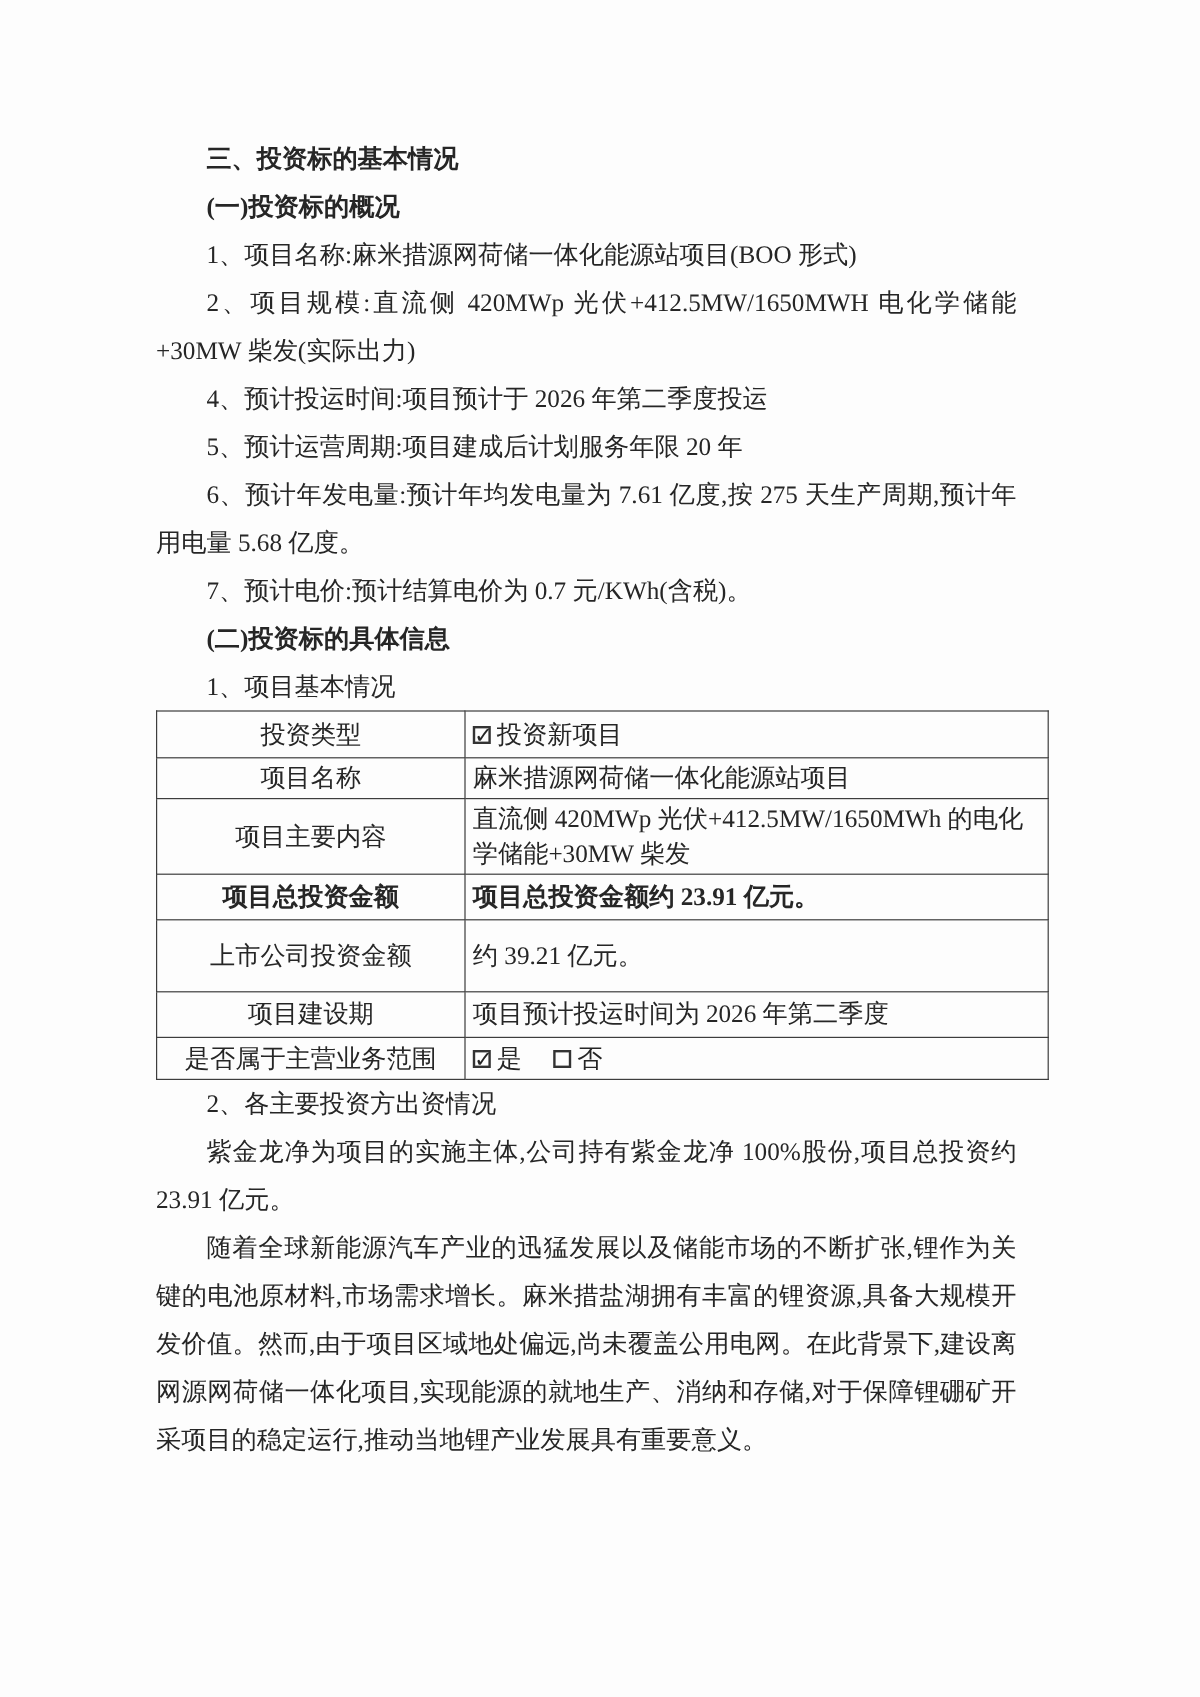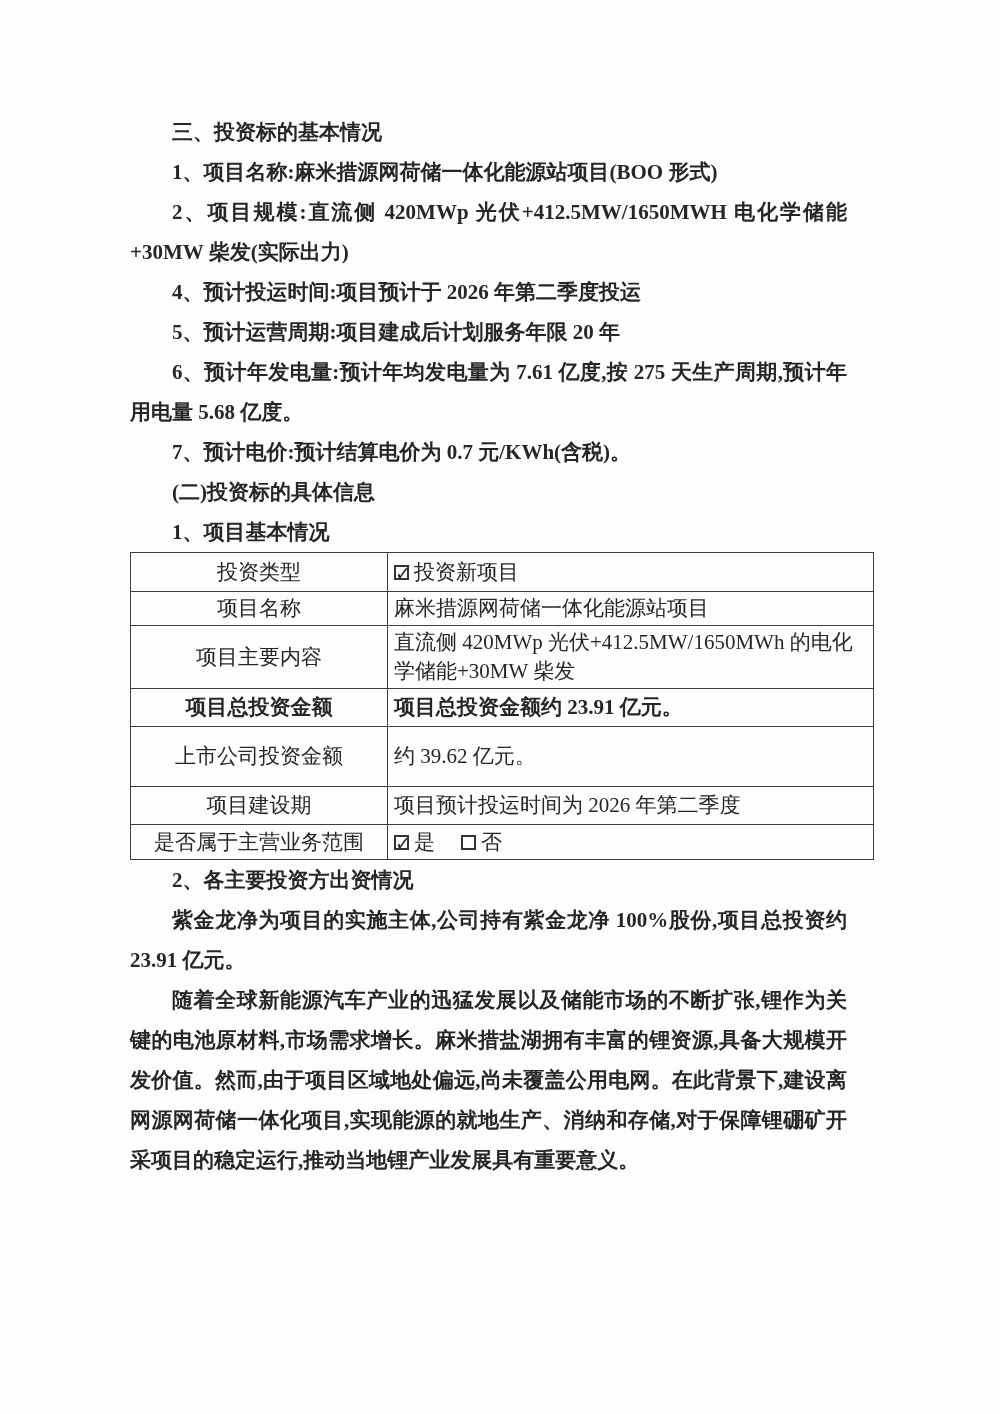--- a/index.html
+++ b/index.html
@@ -14,21 +14,20 @@
     box-sizing: border-box;
     width: 1000px; height: 1414px;
     padding: 112px 153px 16px 130px;
   }
   p {
     margin: 0;
     font-size: 21px;
     line-height: 40px;
     text-align: justify;
     text-justify: inter-ideograph;
-    font-weight: bold;
   }
   p.indent { text-indent: 2em; }
   p.bold { font-weight: bold; }
   table.info {
     width: 717px;
     border-collapse: collapse;
     table-layout: fixed;
     margin: 0;
   }
   table.info td {
@@ -68,20 +67,21 @@
   }
   .opt-gap { display: inline-block; width: 26px; }
 </style>
 </head>
 <body>
 
 <div class="page">
 
   <p class="indent bold">三、投资标的基本情况</p>
 
+  <p class="indent bold">(一)投资标的概况</p>
 
   <p class="indent">1、项目名称:麻米措源网荷储一体化能源站项目(BOO 形式)</p>
   <p class="indent">2、项目规模:直流侧 420MWp 光伏+412.5MW/1650MWH 电化学储能+30MW 柴发(实际出力)</p>
   <p class="indent">4、预计投运时间:项目预计于 2026 年第二季度投运</p>
   <p class="indent">5、预计运营周期:项目建成后计划服务年限 20 年</p>
   <p class="indent">6、预计年发电量:预计年均发电量为 7.61 亿度,按 275 天生产周期,预计年用电量 5.68 亿度。</p>
   <p class="indent">7、预计电价:预计结算电价为 0.7 元/KWh(含税)。</p>
 
   <p class="indent bold">(二)投资标的具体信息</p>
 
@@ -102,21 +102,21 @@
     <tr class="r3">
       <td class="label-cell">项目主要内容</td>
       <td class="value-cell">直流侧 420MWp 光伏+412.5MW/1650MWh 的电化学储能+30MW 柴发</td>
     </tr>
     <tr class="r5">
       <td class="label-cell">项目总投资金额</td>
       <td class="value-cell">项目总投资金额约 23.91 亿元。</td>
     </tr>
     <tr class="r6">
       <td class="label-cell">上市公司投资金额</td>
-      <td class="value-cell">约 39.62 亿元。</td>
+      <td class="value-cell">约 39.21 亿元。</td>
     </tr>
     <tr class="r7">
       <td class="label-cell">项目建设期</td>
       <td class="value-cell">项目预计投运时间为 2026 年第二季度</td>
     </tr>
     <tr class="r8">
       <td class="label-cell">是否属于主营业务范围</td>
       <td class="value-cell">
         <span class="cb checked"></span><span>是</span><span class="opt-gap"></span><span class="cb"></span><span>否</span>
       </td>

